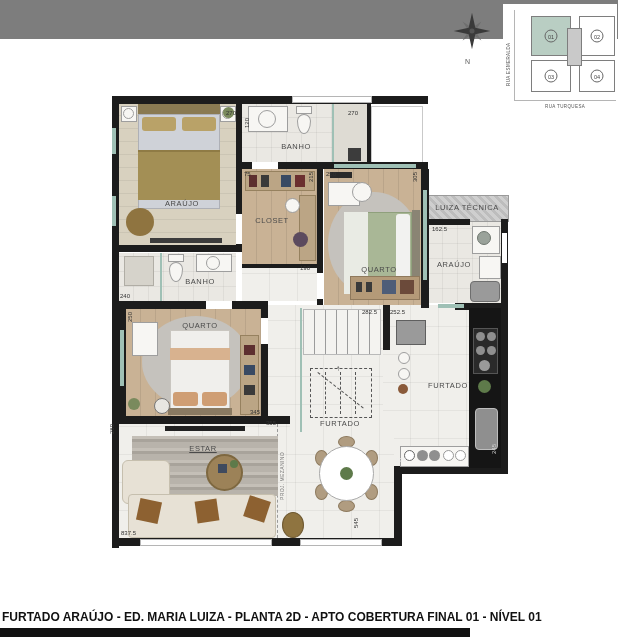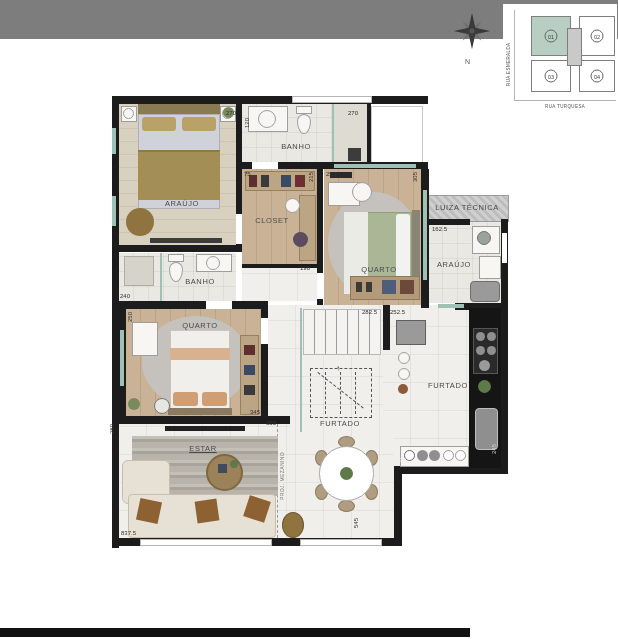--- a/index.html
+++ b/index.html
@@ -284,15 +284,16 @@
   <span class="dim" style="left:250px;top:409px;">345</span>
   <span class="dim" style="left:266px;top:420px;">355</span>
   <span class="dim" style="left:362px;top:309px;">282.5</span>
   <span class="dim" style="left:390px;top:309px;">252.5</span>
   <span class="dim v" style="left:109px;top:424px;">280</span>
   <span class="dim" style="left:121px;top:530px;">837.5</span>
   <span class="dim v" style="left:353px;top:518px;">545</span>
   <span class="dim" style="left:396px;top:457px;color:#eee;">130</span>
   <span class="dim v" style="left:491px;top:444px;color:#cfcfcf;">245</span>
 
+  <div id="caption">FURTADO ARAÚJO - ED. MARIA LUIZA - PLANTA 2D - APTO COBERTURA FINAL 01 - NÍVEL 01</div>
   <div id="bar"></div>
 
 </div>
 
 </body></html>

